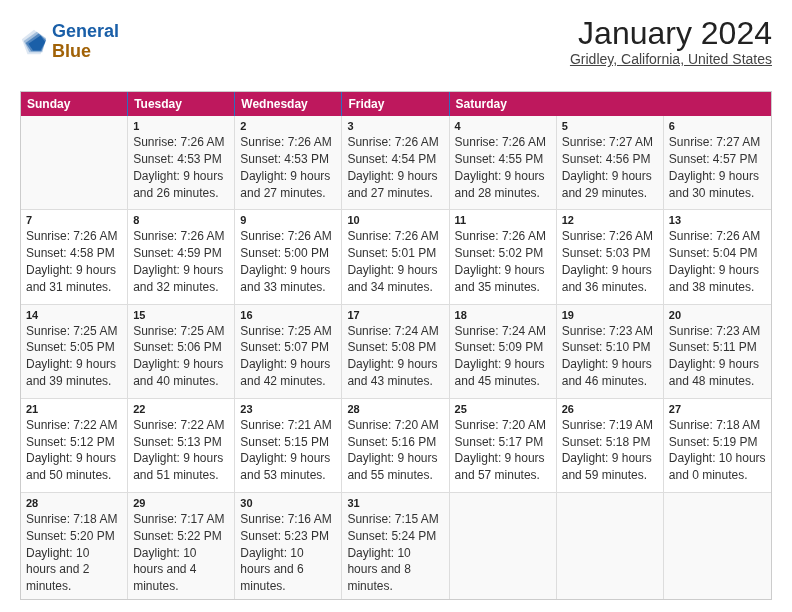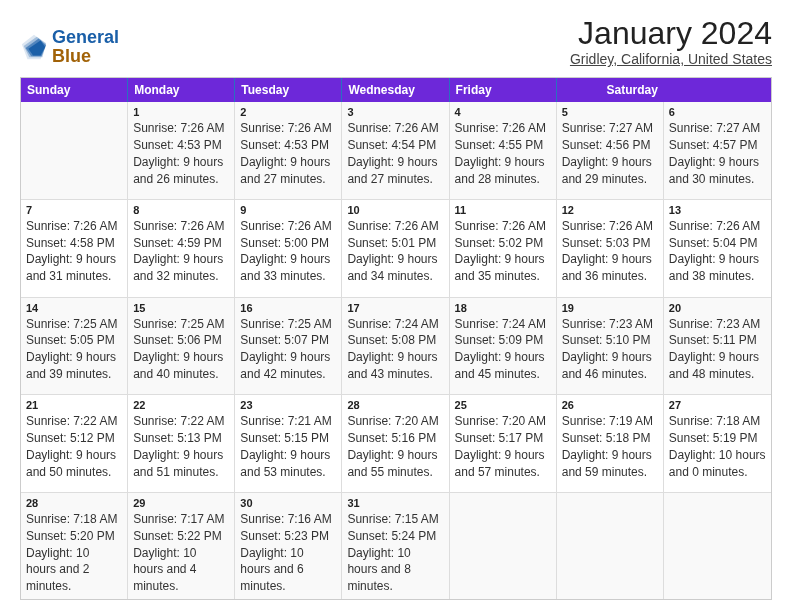--- a/index.html
+++ b/index.html
@@ -13,22 +13,22 @@
     .page {
       width: 792px;
       height: 612px;
       padding: 16px 20px 12px 20px;
       display: flex;
       flex-direction: column;
     }
     .header {
       display: flex;
       justify-content: space-between;
-      align-items: flex-end;
-      margin-bottom: 10px;
+      align-items: center;
+      margin-bottom: 24px;
     }
     .logo {
       display: flex;
       align-items: center;
       gap: 4px;
     }
     .logo-text {
       font-size: 18px;
       font-weight: bold;
       color: #333;
@@ -57,31 +57,31 @@
     }
     .calendar {
       flex: 1;
       display: flex;
       flex-direction: column;
       border: 1px solid #ccc;
     }
     .cal-header-row {
       display: grid;
       grid-template-columns: repeat(7, 1fr);
-      background: #6d28d9;
+      background: #be185d;
     }
     .cal-header-cell {
       color: #fff;
       font-size: 12px;
       font-weight: bold;
       padding: 5px 6px;
       border-right: 1px solid #2a6fc0;
       text-align: left;
     }
-    .cal-header-cell:last-child { border-right: none; text-align: right; }
+    .cal-header-cell:last-child { border-right: none; }
     .cal-body {
       flex: 1;
       display: flex;
       flex-direction: column;
     }
     .cal-week {
       display: grid;
       grid-template-columns: repeat(7, 1fr);
       flex: 1;
       border-bottom: 1px solid #ddd;
@@ -130,21 +130,20 @@
     </div>
     <div class="title-block">
       <div class="cal-title">January 2024</div>
       <div class="cal-subtitle">Gridley, California, United States</div>
     </div>
   </div>
 
   <div class="calendar">
     <div class="cal-header-row">
     <div class="cal-header-cell">Sunday</div>
-        <div class="cal-header-cell">Monday</div>
         <div class="cal-header-cell">Tuesday</div>
         <div class="cal-header-cell">Wednesday</div>
         <div class="cal-header-cell">Friday</div>
         <div class="cal-header-cell">Saturday</div>
       </div>
     <div class="cal-body">
     <div class="cal-week">
           <div class="cal-cell"></div>
           <div class="cal-cell">
             <div class="cell-day">1</div>

